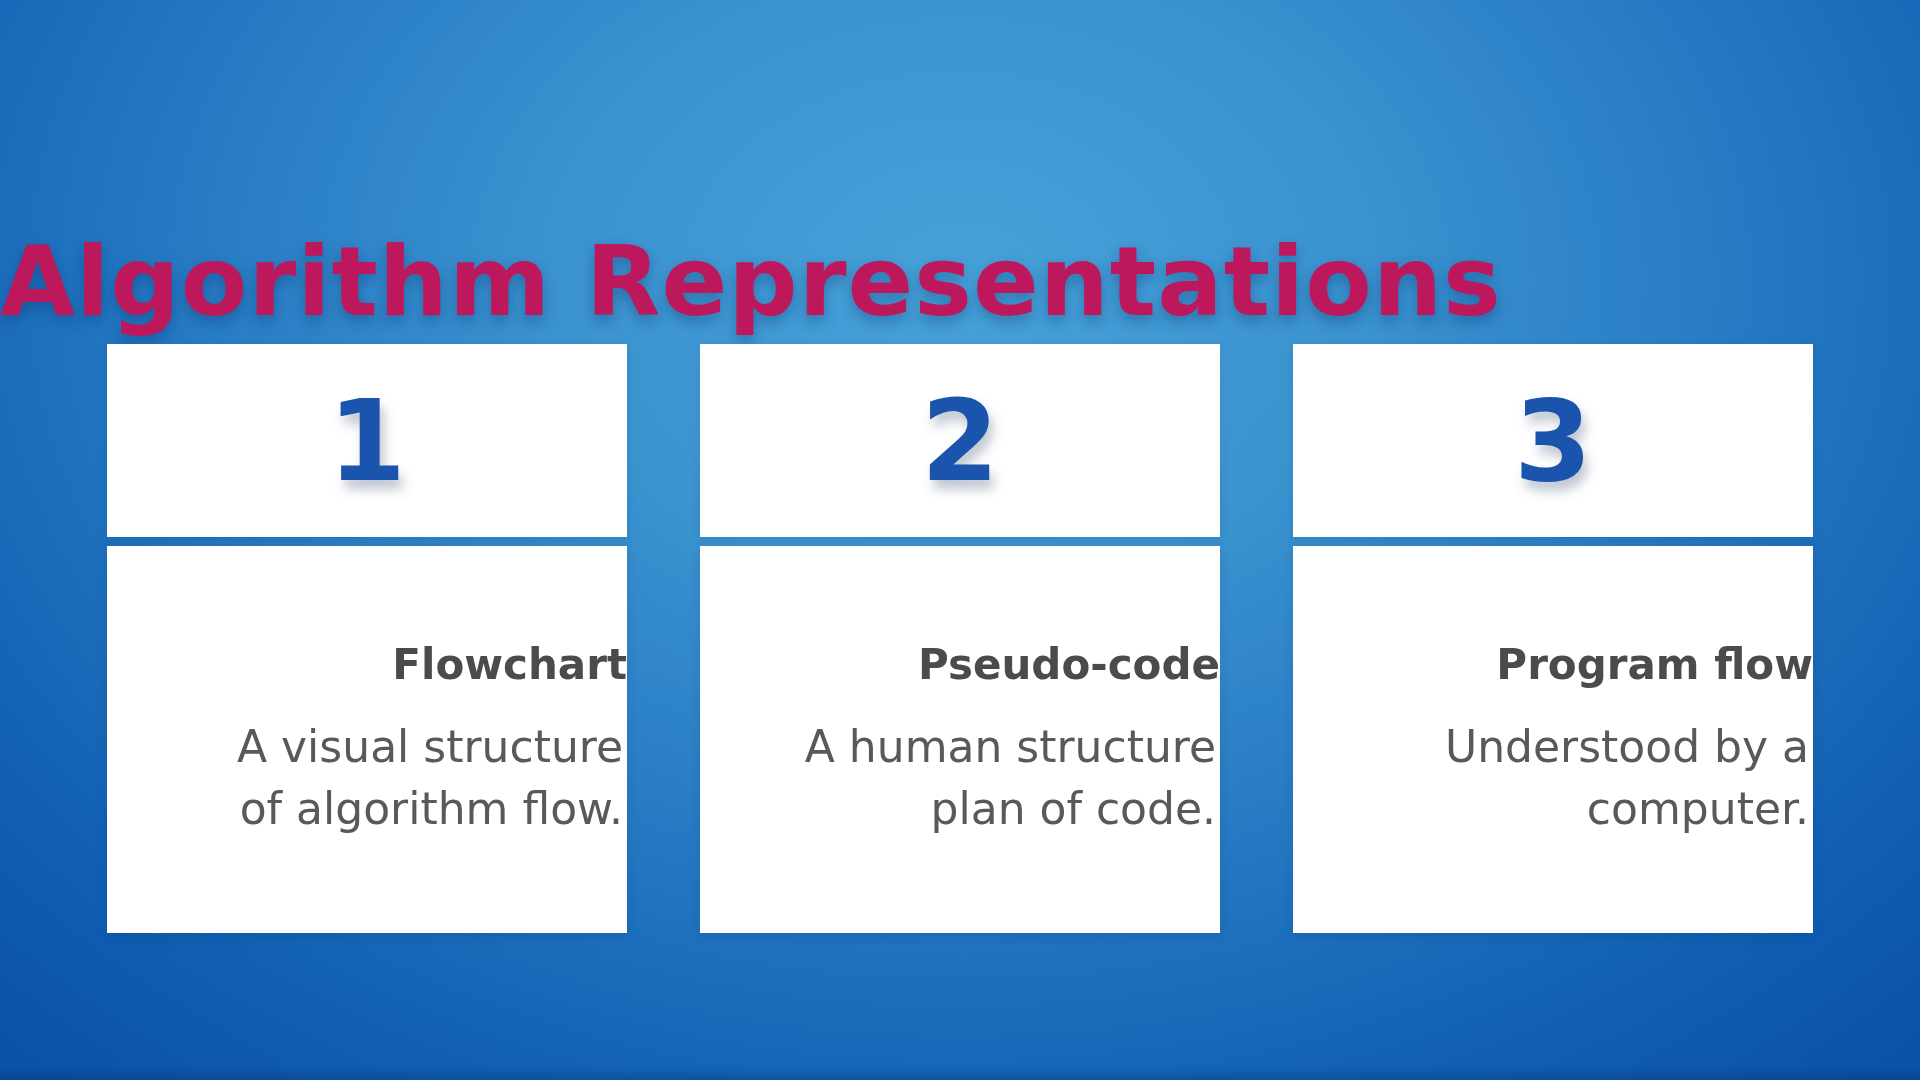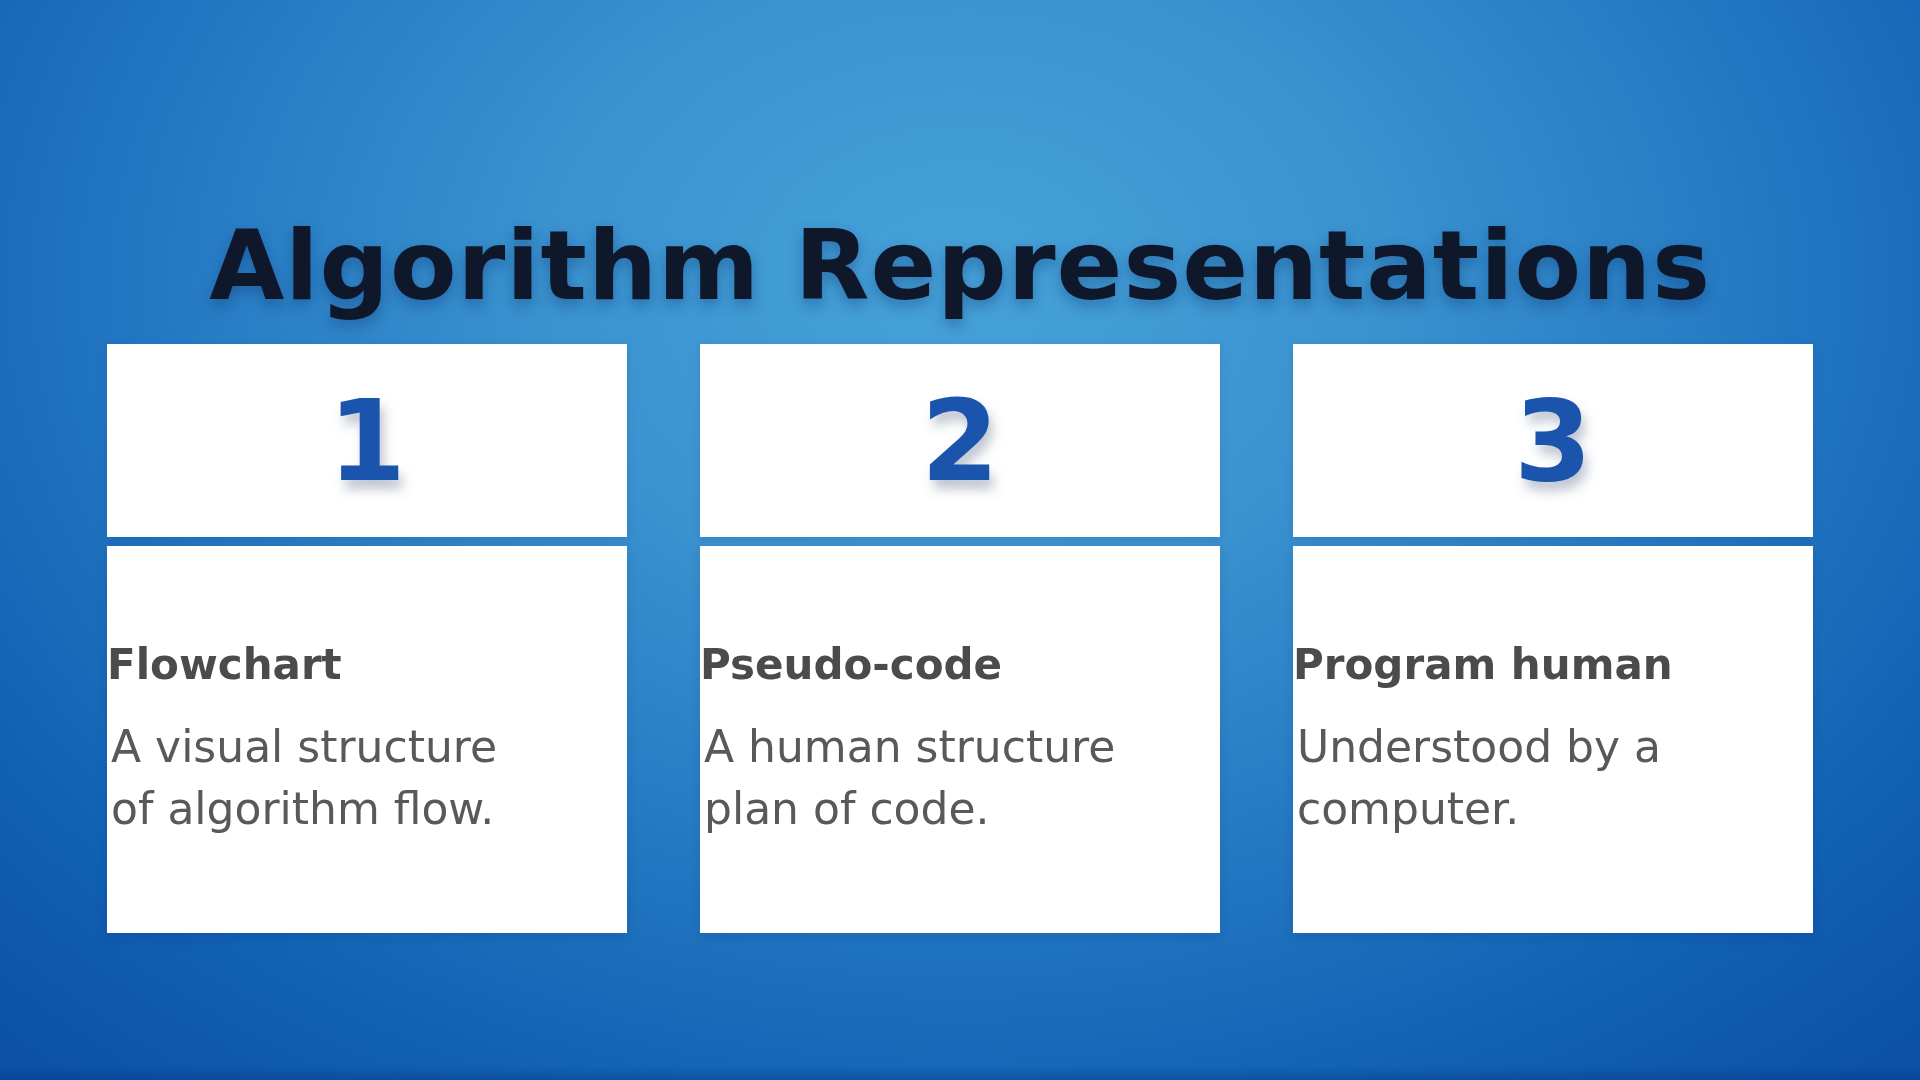--- a/index.html
+++ b/index.html
@@ -22,25 +22,24 @@
   }
   .bottom-vignette {
     position: absolute;
     left: 0; right: 0; bottom: 0;
     height: 14px;
     background: linear-gradient(to bottom, rgba(8,58,140,0) 0%, rgba(7,48,118,0.35) 100%);
     pointer-events: none;
   }
   .slide-title {
     position: absolute;
-    top: 152px;
+    top: 168px;
     left: 0;
     width: 100%;
-    text-align: center;
-    color: #0f172a;
+    color: #be185d;
     font-size: 97px;
     font-weight: 700;
     letter-spacing: 1px;
     line-height: 1;
     text-shadow: 0 6px 14px rgba(12, 55, 115, 0.40);
     white-space: nowrap;
   }
   .cards-row {
     position: absolute;
     top: 344px;
@@ -70,21 +69,21 @@
     color: #1b54ac;
     text-shadow: 4px 9px 12px rgba(70, 90, 120, 0.35);
   }
   .card-gap {
     height: 9px;
     background: transparent;
   }
   .card-body-box {
     height: 387px;
     background: #ffffff;
-    text-align: left;
+    text-align: right;
     padding-top: 96px;
     box-sizing: border-box;
     box-shadow: 0 4px 10px rgba(8, 40, 95, 0.14);
   }
   .card-heading {
     font-size: 42px;
     font-weight: 700;
     color: #4b4b4b;
     margin: 0 0 28px 0;
     line-height: 1.1;
@@ -128,21 +127,21 @@
 plan of code.</p>
     </div>
   </div>
 
   <div class="card">
     <div class="card-number-box">
       <span class="card-number">3</span>
     </div>
     <div class="card-gap"></div>
     <div class="card-body-box">
-      <h3 class="card-heading">Program human</h3>
+      <h3 class="card-heading">Program flow</h3>
       <p class="card-description">Understood by a
 computer.</p>
     </div>
   </div>
 
 </div>
 
 <div class="bottom-vignette"></div>
 
 </body></html>

